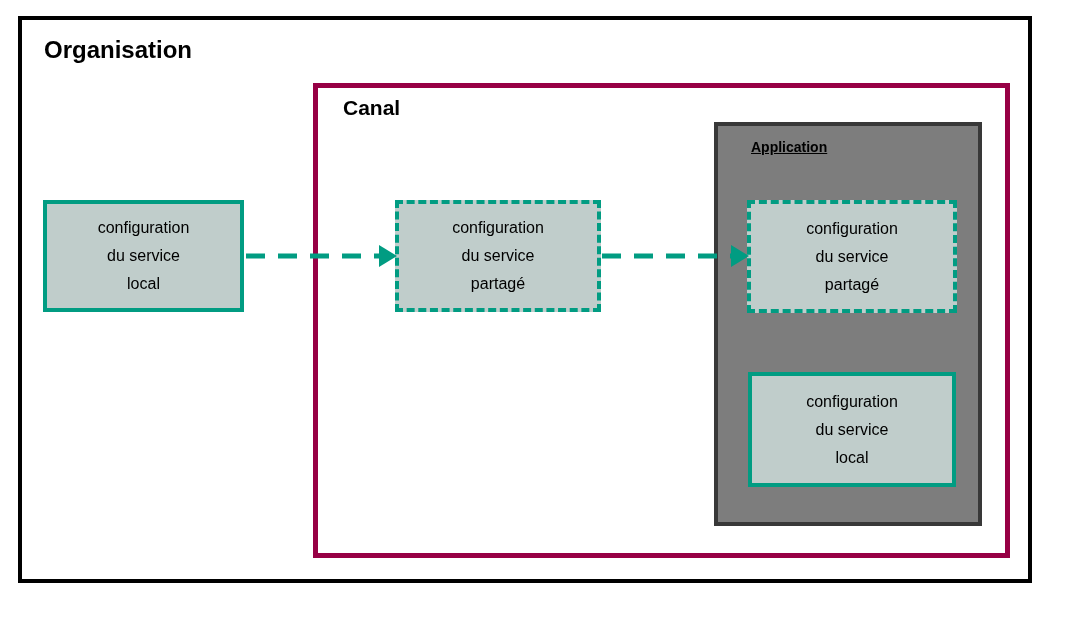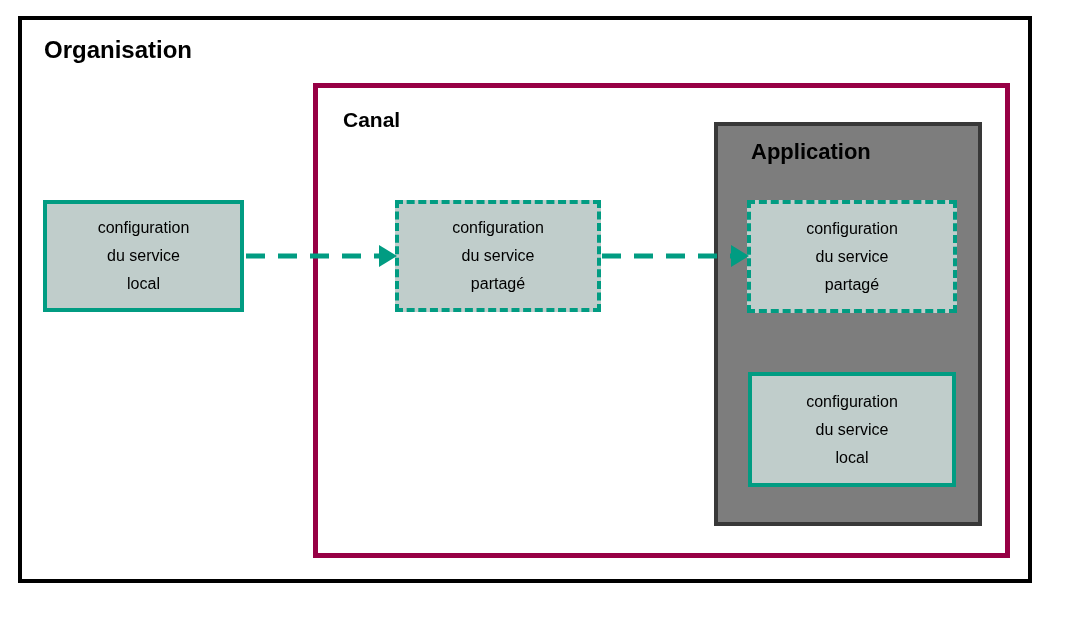--- a/index.html
+++ b/index.html
@@ -36,22 +36,22 @@
     border: 4px solid #383838;
     background: #7d7d7d;
   }
   .container-label {
     position: absolute;
     color: #000000;
     font-weight: bold;
     white-space: nowrap;
   }
   .org-label   { left: 22px; top: 16px; font-size: 24px; }
-  .canal-label { left: 25px; top: 20px; font-size: 21px; }
-  .app-label   { left: 33px; top: 13px; font-size: 22px; }
+  .canal-label { left: 25px; top: 8px; font-size: 21px; }
+  .app-label   { left: 33px; top: 13px; font-size: 14px; text-decoration: underline; }
 
   .node {
     position: absolute;
     box-sizing: border-box;
     background: #c0cdcb;
     display: flex;
     flex-direction: column;
     align-items: center;
     justify-content: center;
     text-align: center;

